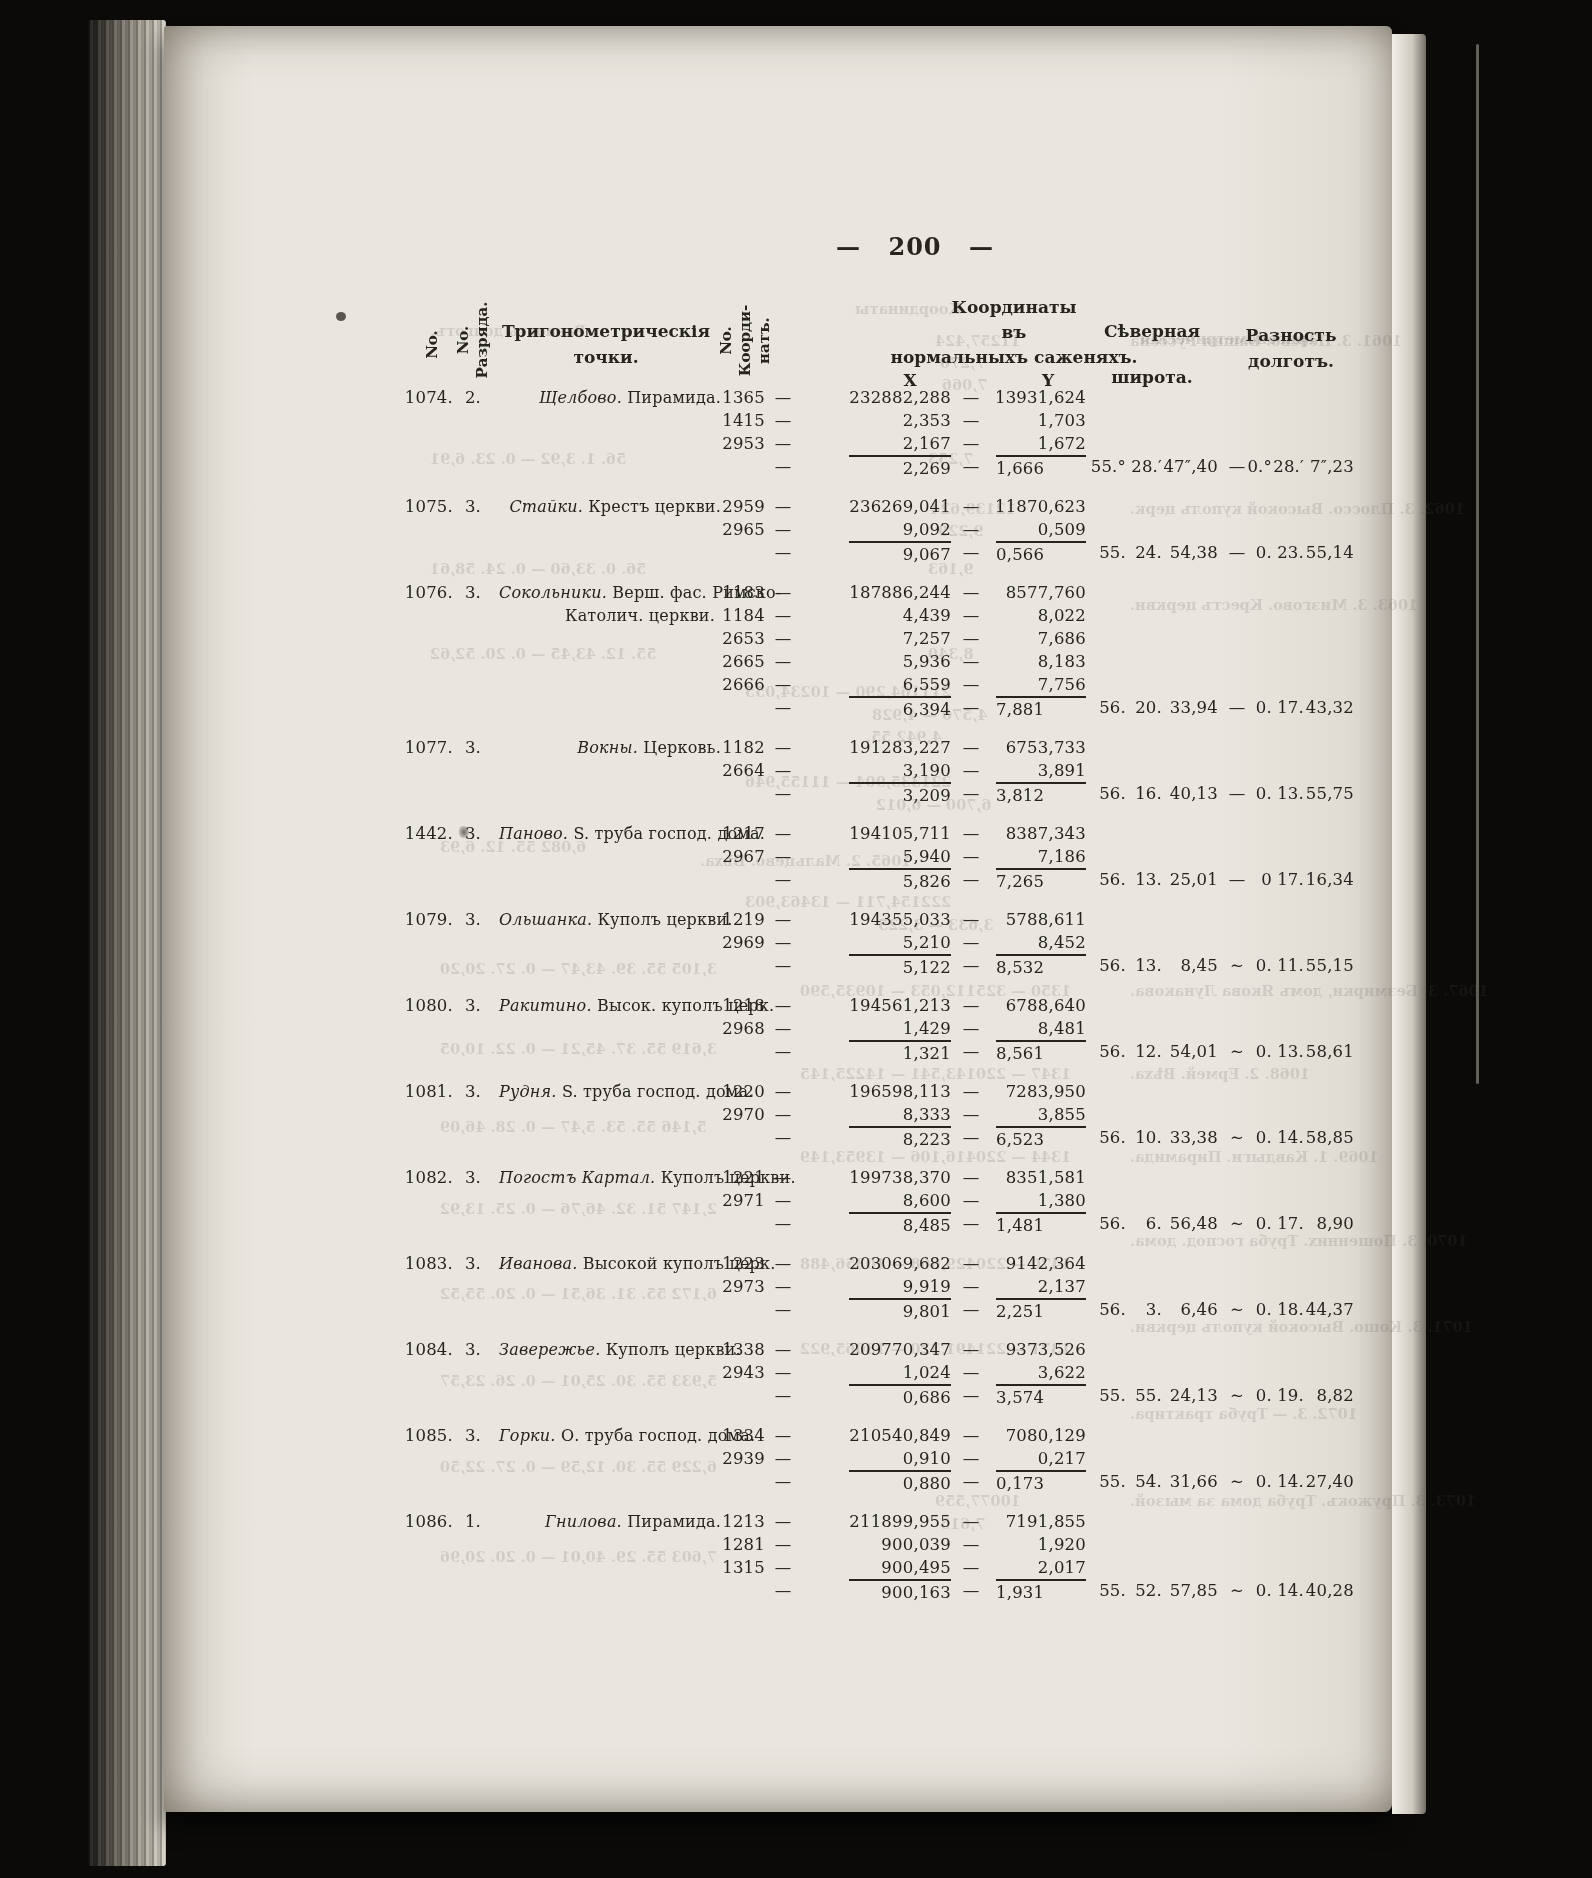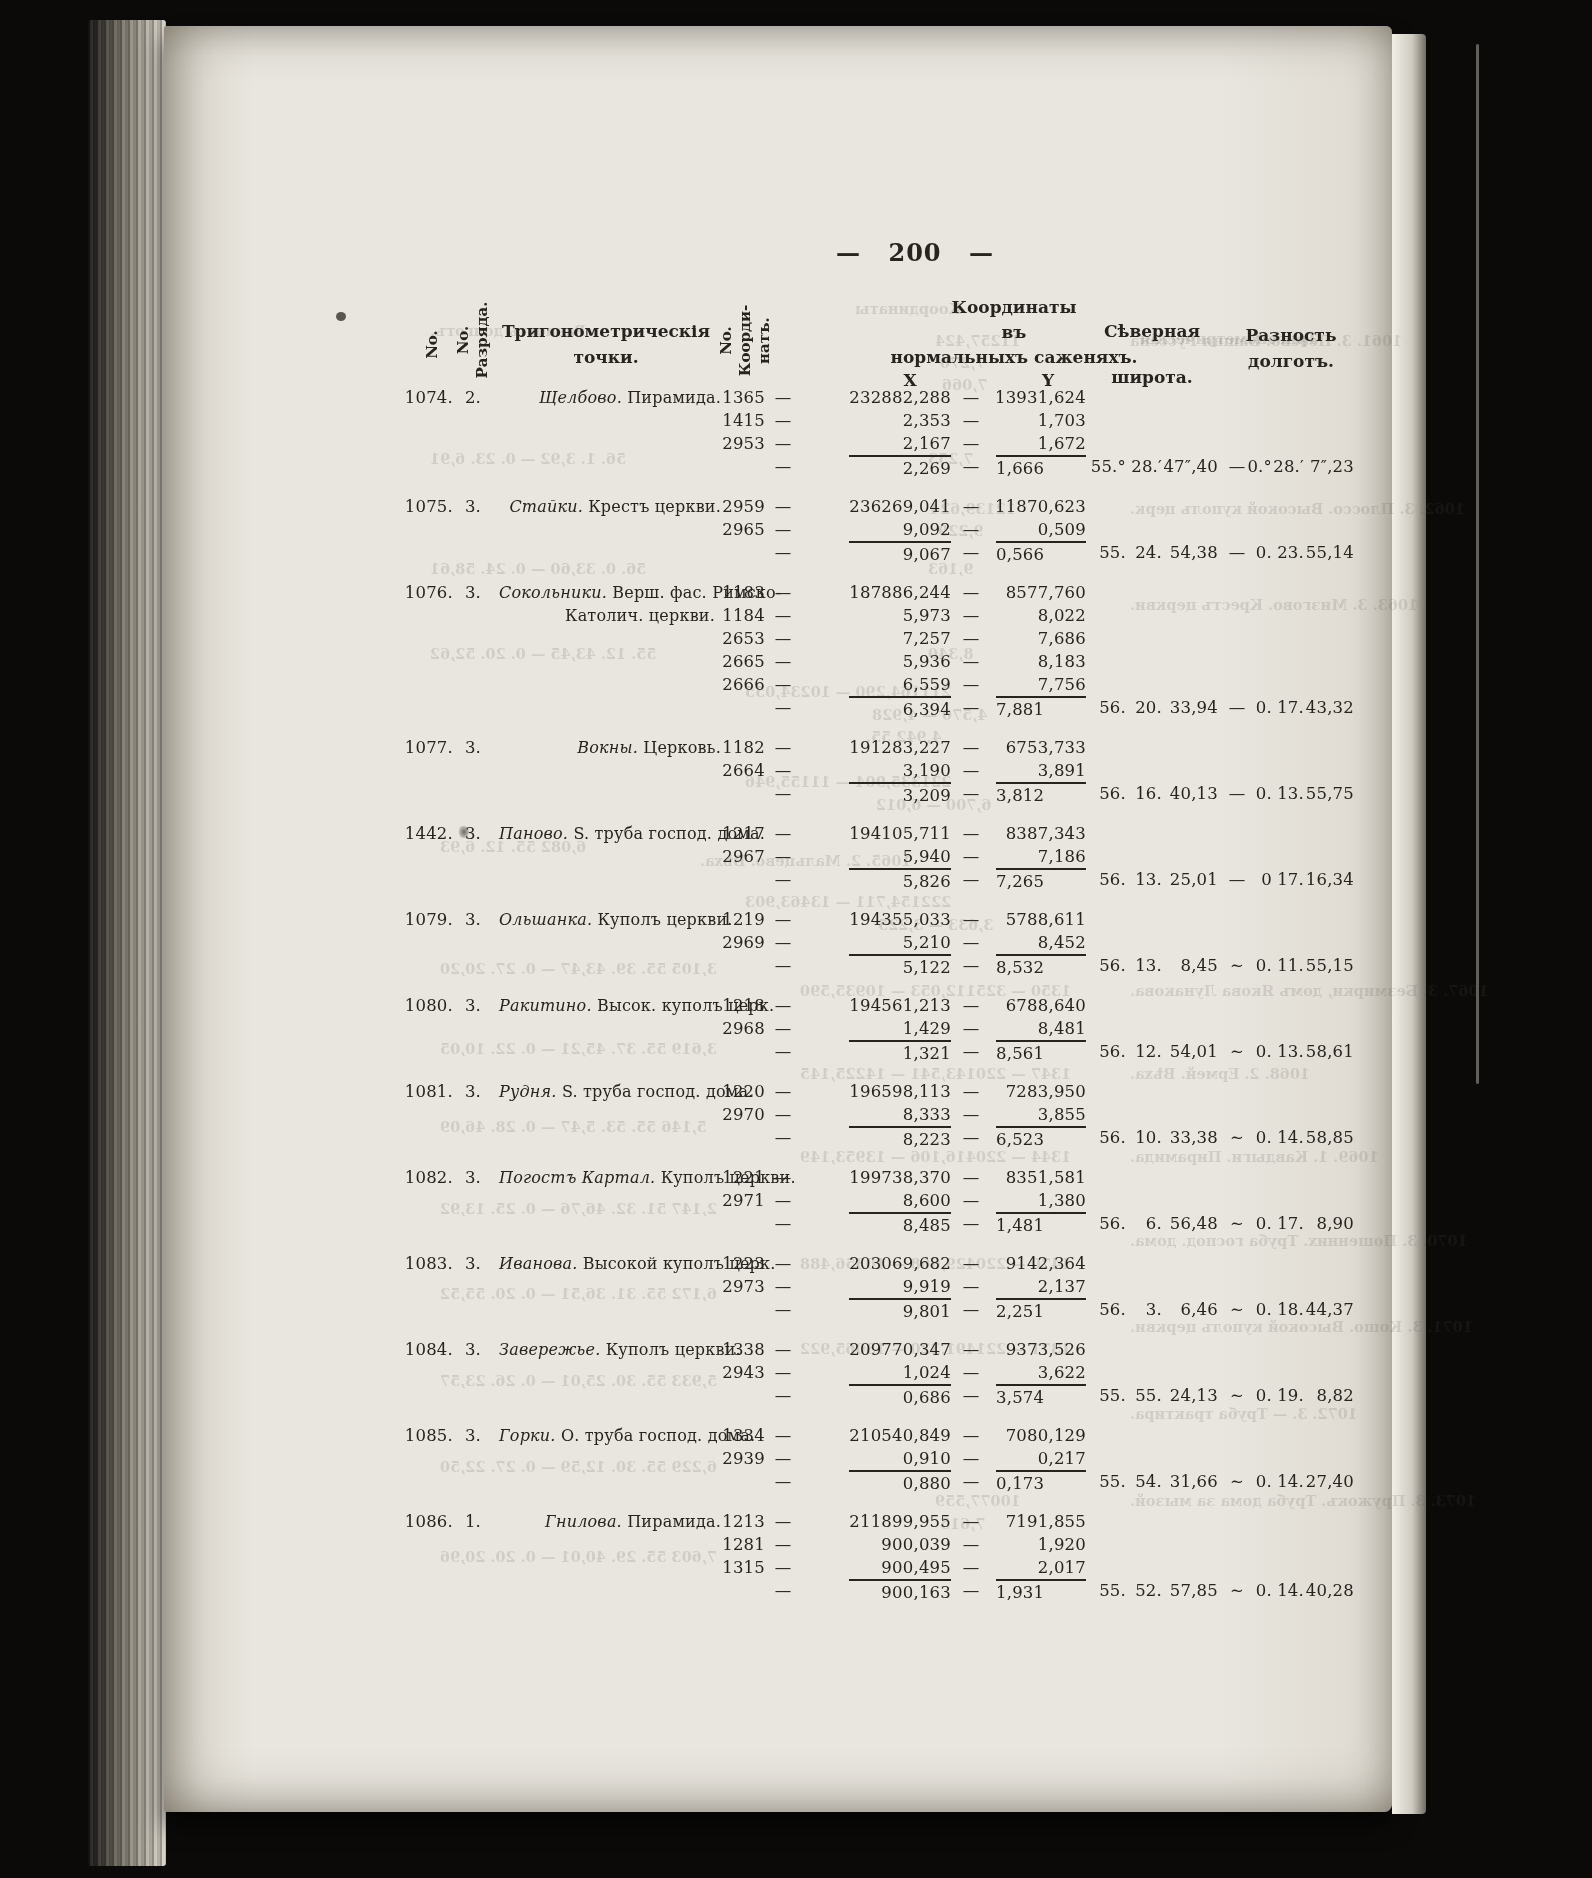--- a/index.html
+++ b/index.html
@@ -22,21 +22,21 @@
                 inset 0 -26px 55px -20px rgba(64,56,42,.33),
                 0 14px 22px rgba(0,0,0,.55);}
   .page::after{content:"";position:absolute;inset:0;border-radius:inherit;pointer-events:none;
     background:linear-gradient(90deg, rgba(120,105,80,.14) 0, rgba(0,0,0,0) 90px, rgba(0,0,0,0) 86%, rgba(120,105,80,.10) 100%);}
   
   .sliver{position:absolute;left:1392px;top:34px;width:34px;height:1780px;border-radius:0 4px 4px 0;
     background:linear-gradient(90deg,#f1efe8,#cdc9bf 60%,#716d64 100%);}
   .cover-line{position:absolute;left:1476px;top:44px;width:3px;height:1040px;background:#b9b4a8;opacity:.5;border-radius:2px;}
   
   .hdr{position:absolute;font-weight:700;text-align:center;font-size:17px;line-height:20px;}
-  .folio{position:absolute;left:790px;top:238px;width:250px;text-align:center;
+  .folio{position:absolute;left:790px;top:232px;width:250px;text-align:center;
          font-size:24px;font-weight:700;word-spacing:18px;letter-spacing:1px;}
   .rot{position:absolute;transform:rotate(-90deg);transform-origin:center;
        white-space:pre-line;text-align:center;font-size:15px;line-height:19px;font-weight:700;}
   
   .table{position:absolute;left:403px;top:386px;width:980px;}
   .entry{margin-bottom:17px;}
   .tline{display:grid;grid-template-columns:52px 36px 230px 44px 36px 150px 40px 95px 40px 36px 56px 10px 18px 26px 32px 50px;
          height:23px;line-height:23px;font-size:16.5px;font-weight:400;letter-spacing:.2px;}
   .tline>div{overflow:visible;}
   .c-no{text-align:right;padding-right:2px;}
@@ -285,21 +285,21 @@
           <div class="c-lond"></div>
           <div class="c-lonm"></div>
           <div class="c-lons"></div>
         </div>
         <div class="tline">
           <div class="c-no"></div>
           <div class="c-raz"></div>
           <div class="c-name wrap">Католич. церкви.</div>
           <div class="c-cno">1184</div>
           <div class="c-dash">—</div>
-          <div class="c-x">5,973</div>
+          <div class="c-x">4,439</div>
           <div class="c-dash">—</div>
           <div class="c-y">8,022</div>
           <div class="c-latd"></div>
           <div class="c-latm"></div>
           <div class="c-lats"></div>
           <div class="c-gap"></div>
           <div class="c-lsign"></div>
           <div class="c-lond"></div>
           <div class="c-lonm"></div>
           <div class="c-lons"></div>

